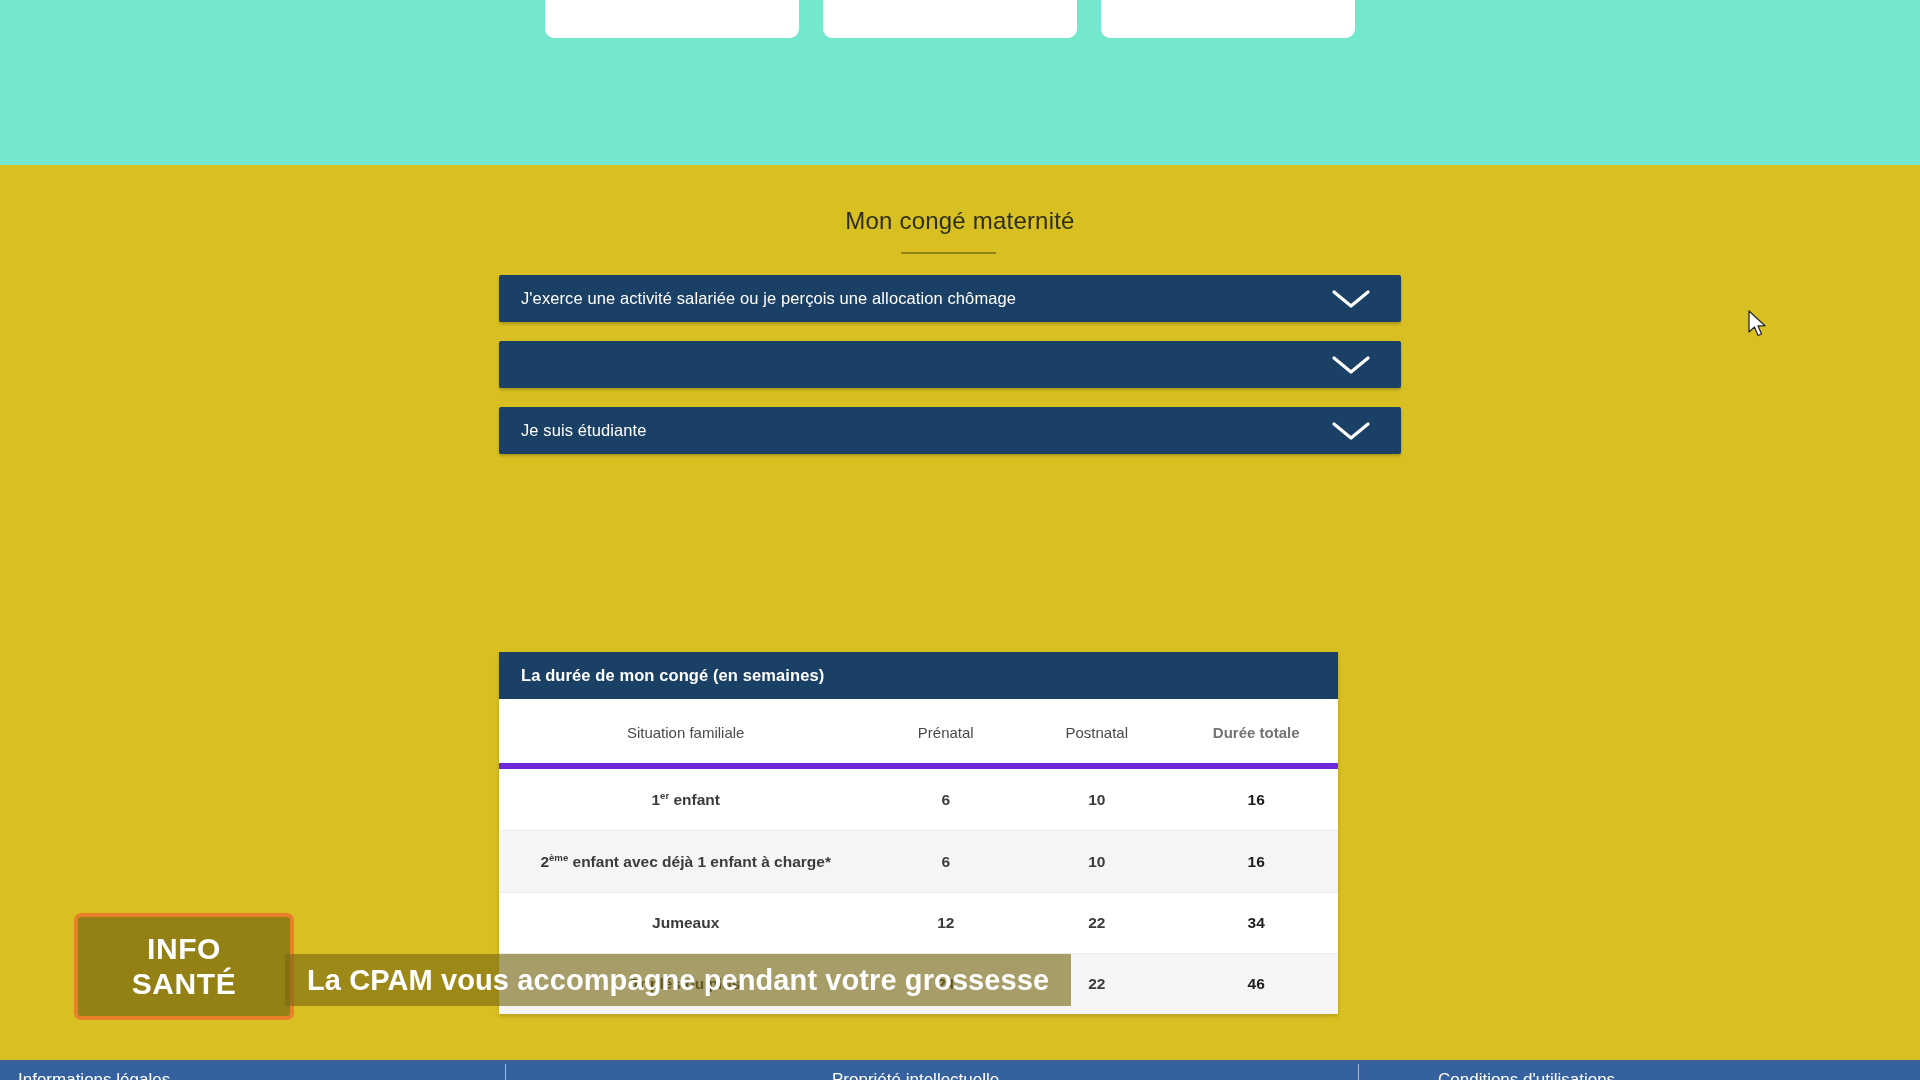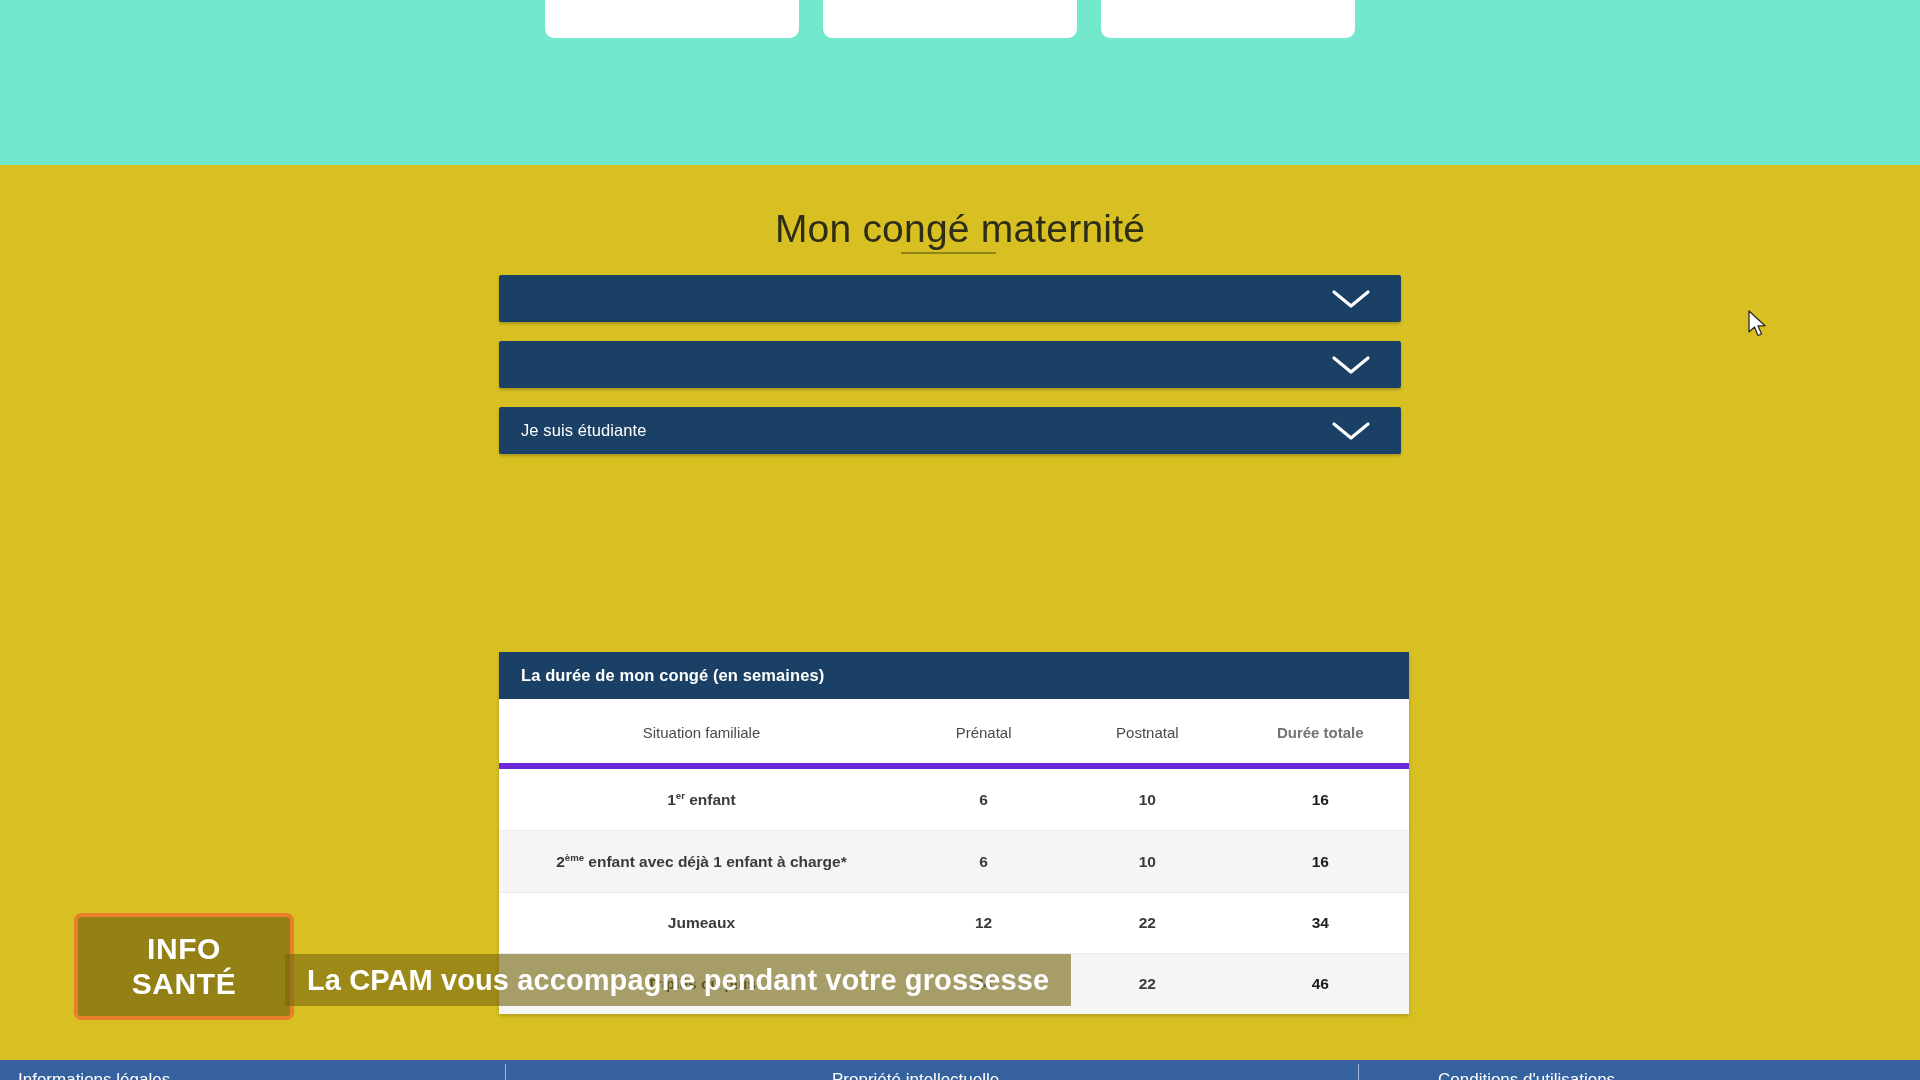--- a/index.html
+++ b/index.html
@@ -37,21 +37,21 @@
     color:#3c4a46;
   }
 
   
   .yellow-section {
     position:absolute; left:0; top:165px; width:1920px; height:895px;
     background:#d9c022;
   }
   .section-title {
     position:absolute; left:0; top:42px; width:1920px;
-    text-align:center; font-size:39px; color:#2e2e17;
+    text-align:center; font-size:24px; color:#2e2e17;
     font-weight:400; letter-spacing:.2px;
   }
   .title-rule {
     position:absolute; left:901px; top:87px;
     width:95px; height:2px; background:#8e8219;
   }
 
   
   .accordion-list {
     position:absolute; left:499px; top:110px; width:902px;
@@ -69,21 +69,21 @@
   }
   .chev {
     position:absolute; right:30px; top:50%;
     transform:translateY(-50%);
     width:40px; height:22px;
   }
   .chev svg { display:block; }
 
   
   .table-card {
-    position:absolute; left:499px; top:487px; width:910px;
+    position:absolute; left:499px; top:487px; width:839px;
     background:#ffffff; box-shadow:0 2px 4px rgba(0,0,0,.18);
   }
   .table-head-bar {
     height:47px; background:#1b4066;
     display:flex; align-items:center;
     color:#ffffff; font-size:16.5px; font-weight:bold;
     padding-left:22px; letter-spacing:.1px;
   }
   table.duration {
     width:100%; border-collapse:collapse;
@@ -186,20 +186,21 @@
   </div>
 
   <div class="yellow-section">
 
     <div class="section-title">Mon congé maternité</div>
     <div class="title-rule"></div>
 
     <div class="accordion-list">
 
       <div class="accordion">
+        <span class="accordion-label">J'exerce une activité salariée ou je perçois une allocation chômage</span>
         <span class="chev">
           <svg width="40" height="22" viewBox="0 0 40 22">
               <polyline points="3,4 20,18 37,4" fill="none" stroke="#ffffff" stroke-width="3.2" stroke-linecap="round" stroke-linejoin="round"></polyline>
             </svg>
         </span>
       </div>
 
       <div class="accordion">
         <span class="chev">
           <svg width="40" height="22" viewBox="0 0 40 22">

